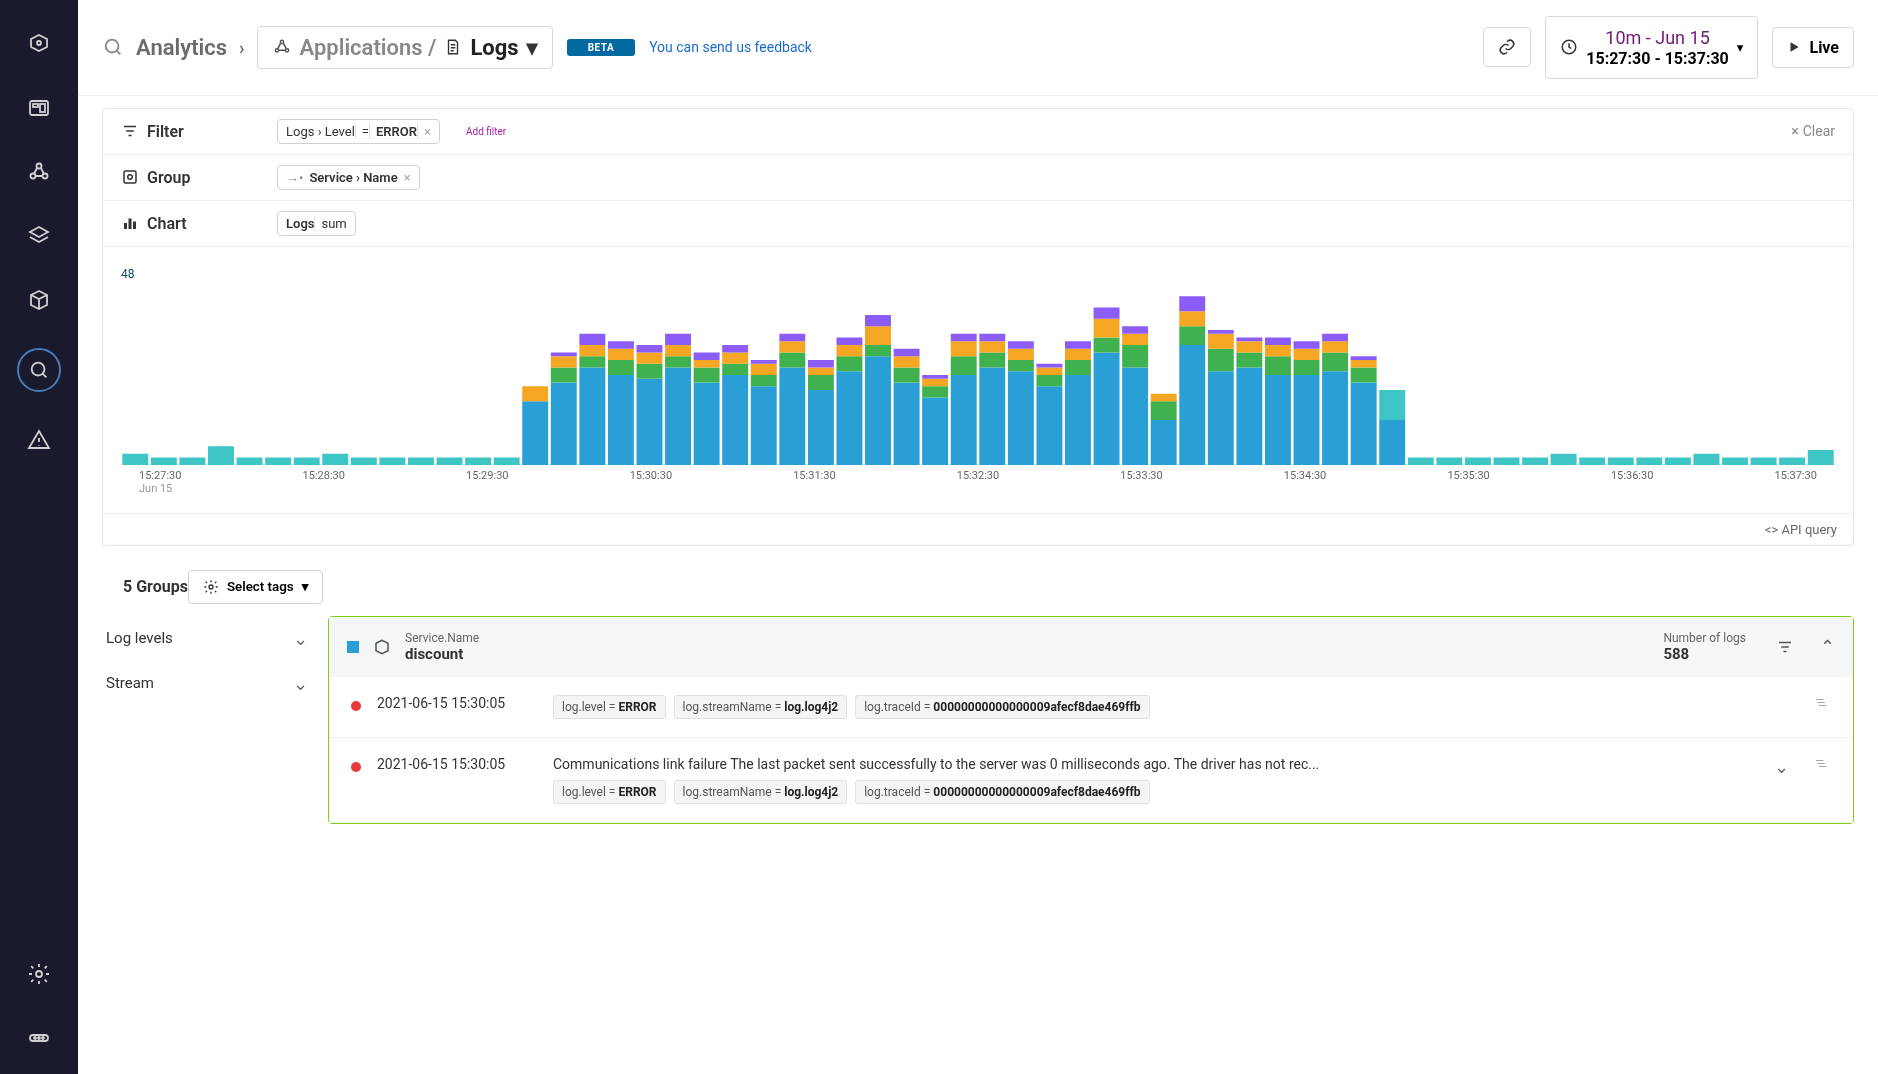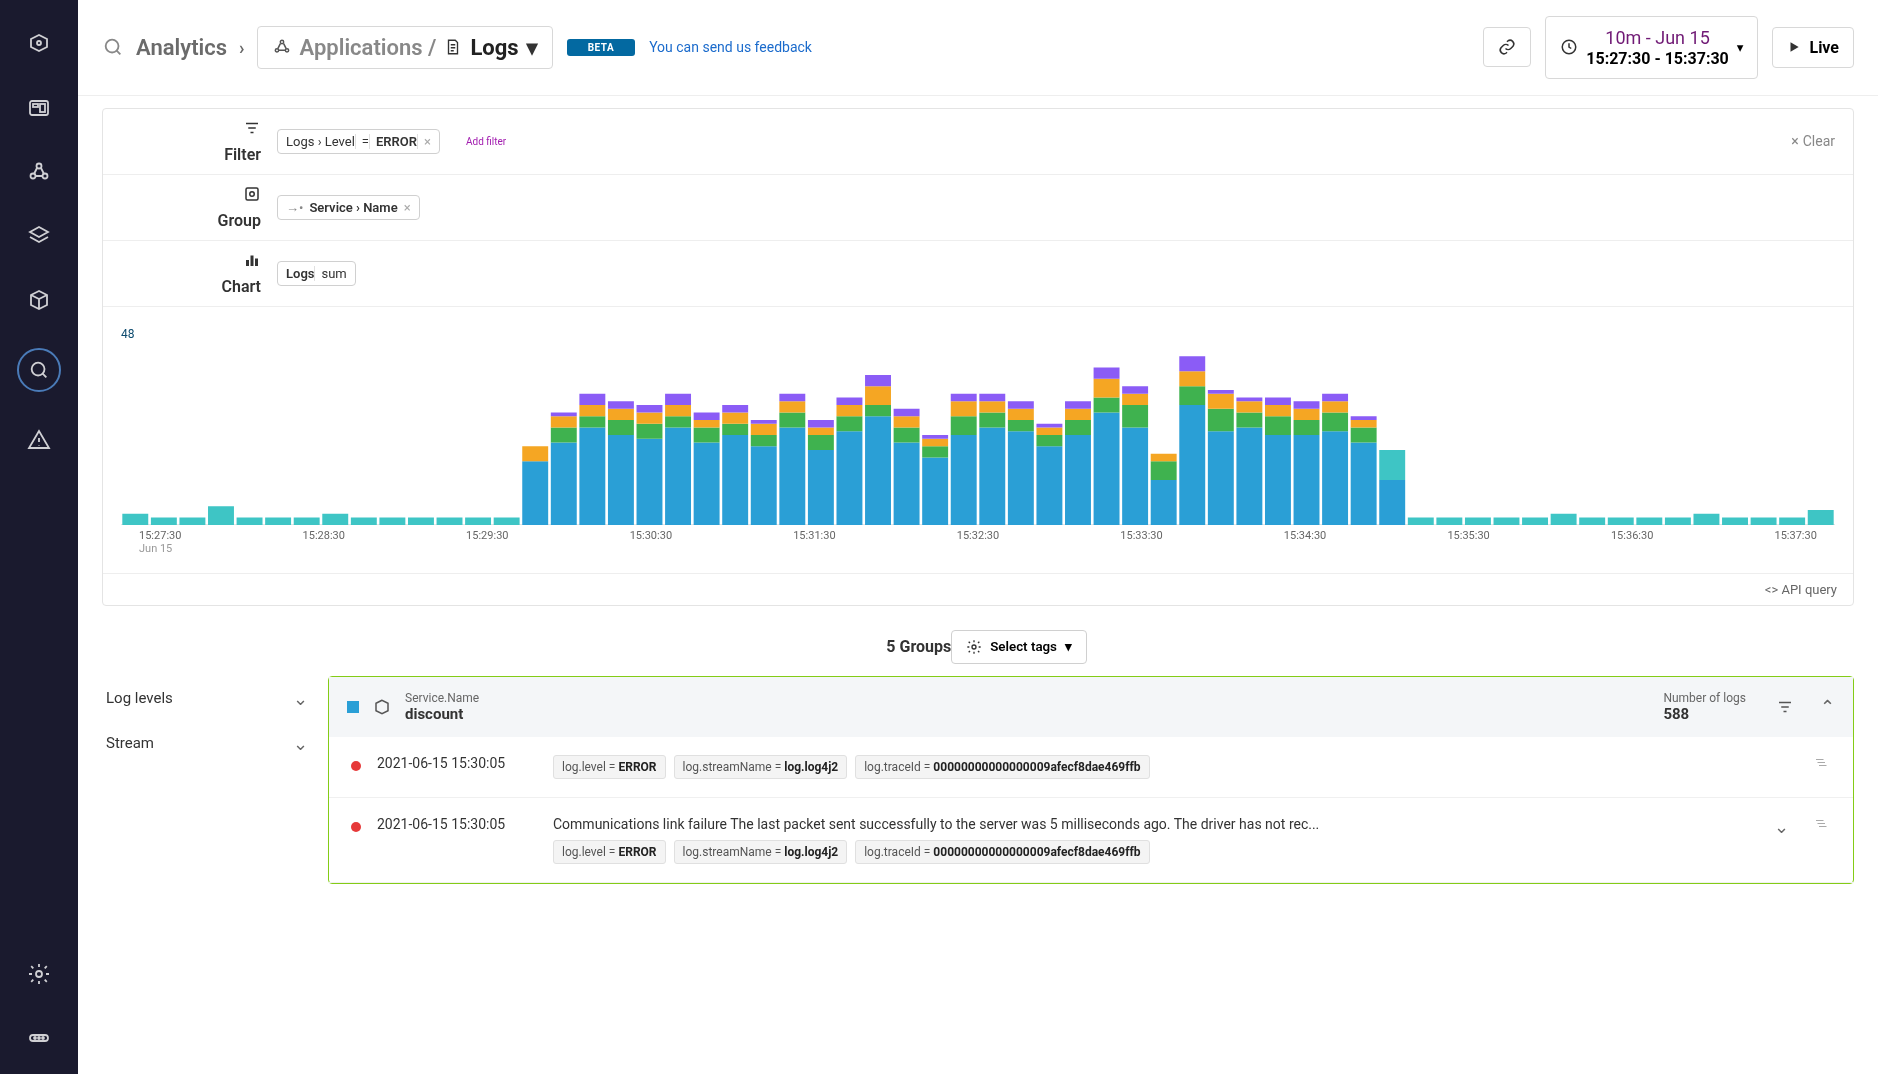--- a/index.html
+++ b/index.html
@@ -17,31 +17,31 @@
 .topbar-spacer { flex: 1; }
 .icon-btn { border: 1px solid #d8d8d8; border-radius: 4px; padding: 10px 14px; background: #fff; cursor: pointer; display: flex; align-items: center; gap: 8px; }
 .timerange { display: flex; flex-direction: column; line-height: 1.2; }
 .timerange-top { font-size: 18px; color: #701a75; }
 .timerange-bottom { font-size: 16px; font-weight: 700; }
 .live-btn { font-weight: 700; font-size: 16px; }
 .content { padding: 0 24px; }
 .panel { border: 1px solid #e4e4e4; border-radius: 4px; margin-top: 12px; }
 .panel-row { display: flex; align-items: center; padding: 10px 18px; border-bottom: 1px solid #eee; gap: 16px; }
 .panel-row:last-child { border-bottom: none; }
-.panel-label { font-weight: 600; width: 140px; display: flex; align-items: flex-end; gap: 8px; flex-direction: column; }
+.panel-label { font-weight: 600; width: 140px; display: flex; align-items: flex-start; gap: 8px; }
 .chip { border: 1px solid #d0d0d0; border-radius: 4px; padding: 4px 8px; font-size: 13px; display: inline-flex; align-items: center; gap: 6px; background: #fff; }
 .chip-seg { border-right: 1px solid #e0e0e0; padding-right: 0; }
 .chip-seg:last-child { border-right: none; padding-right: 0; }
 .add-filter { color: #a21caf; font-size: 10px; padding: 4px 10px; cursor: pointer; }
 .clear-link { margin-left: auto; color: #888; font-size: 14px; display: flex; align-items: center; gap: 4px; cursor: pointer; }
 .chart-area { padding: 20px 18px 8px; }
 .chart-svg { width: 100%; height: 180px; }
 .chart-xlabels { display: flex; justify-content: space-between; font-size: 11px; color: #666; padding: 4px 18px 10px; }
 .api-query { text-align: right; padding: 8px 16px; border-top: 1px solid #eee; font-size: 13px; color: #666; cursor: pointer; }
-.groups-header { display: flex; align-items: center; justify-content: center; padding: 24px 4px 12px; margin-left: 17px; }
+.groups-header { display: flex; align-items: center; justify-content: flex-start; padding: 24px 4px 12px; margin-left: 17px; }
 .groups-title { font-weight: 700; font-size: 16px; }
 .select-tags { border: 1px solid #d0d0d0; border-radius: 4px; padding: 8px 14px; font-weight: 600; display: flex; align-items: center; gap: 8px; cursor: pointer; background: #fff; }
 .lower { display: flex; gap: 16px; }
 .facets { width: 210px; }
 .facet-row { display: flex; justify-content: space-between; align-items: center; padding: 12px 4px; font-size: 15px; cursor: pointer; }
 .log-panel { flex: 1; border: 1px solid #84cc16; border-radius: 4px; }
 .log-header { background: #f4f6f8; display: flex; align-items: center; padding: 14px 18px; gap: 14px; }
 .log-header-col { display: flex; flex-direction: column; }
 .sm-label { font-size: 12px; color: #666; }
 .sm-val { font-size: 15px; font-weight: 700; }
@@ -456,21 +456,21 @@
       </div>
 
       <svg width="18" height="18" viewBox="0 0 24 24" fill="none" stroke="#aaa" stroke-width="1.5" style="margin-left:8px;flex-shrink:0">
                 <path d="M4 6h10M6 10h10M8 14h10"></path>
               </svg>
     </div>
             <div class="log-entry">
       <span class="dot"></span>
       <div class="log-ts">2021-06-15 15:30:05</div>
       <div class="log-body">
-        <div class="log-msg">Communications link failure The last packet sent successfully to the server was 5 milliseconds ago. The driver has not rec...</div>
+        <div class="log-msg">Communications link failure The last packet sent successfully to the server was 0 milliseconds ago. The driver has not rec...</div>
         <div class="log-tags">
                   <span class="log-tag">log.level = <b>ERROR</b></span>
                   <span class="log-tag">log.streamName = <b>log.log4j2</b></span>
                   <span class="log-tag">log.traceId = <b>00000000000000009afecf8dae469ffb</b></span>
                 </div>
       </div>
       <span class="chevron">⌄</span>
       <svg width="18" height="18" viewBox="0 0 24 24" fill="none" stroke="#aaa" stroke-width="1.5" style="margin-left:8px;flex-shrink:0">
                 <path d="M4 6h10M6 10h10M8 14h10"></path>
               </svg>

